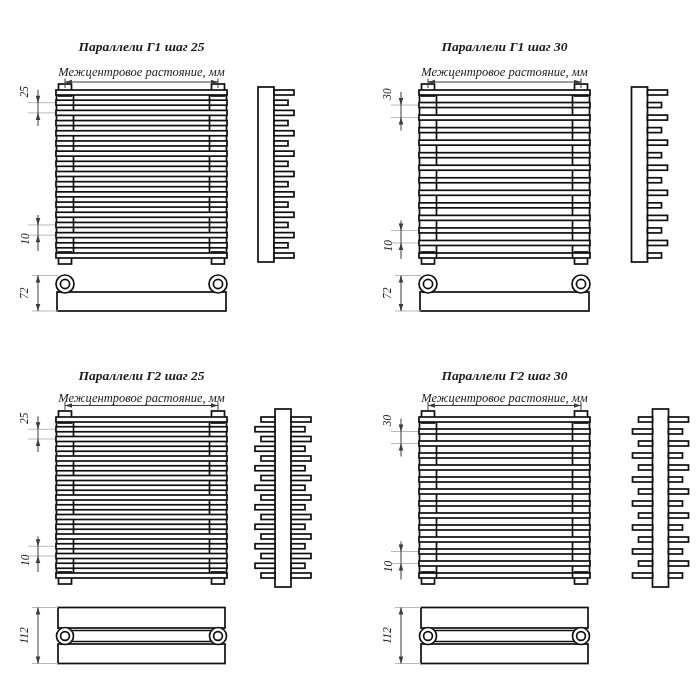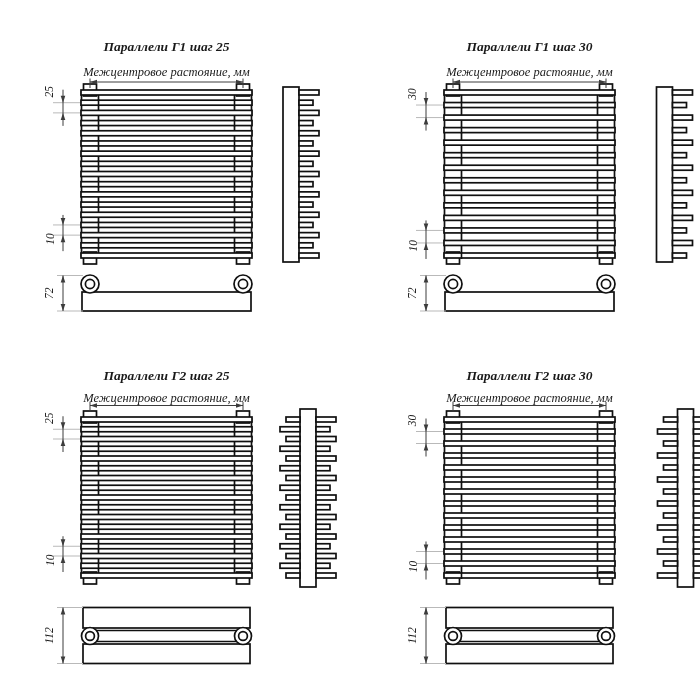--- a/index.html
+++ b/index.html
@@ -1,19 +1,18 @@
 <!DOCTYPE html>
 <html><head>
 <meta charset="utf-8">
 <style>
   html,body { margin:0; padding:0; background:#ffffff; }
   .canvas {
     position:relative; width:564px; height:700px; background:#ffffff;
     font-family:"Liberation Serif","DejaVu Serif",serif;
-    margin-left:25px;
   }
   svg { display:block; }
   text {
     font-family:"Liberation Serif","DejaVu Serif",serif;
     font-style:italic;
     fill:#1a1a1a;
   }
   .title    { font-size:13.5px; font-weight:600; text-anchor:middle; }
   .subtitle { font-size:12.5px; text-anchor:middle; }
   .dimtext  { font-size:11.5px; text-anchor:middle; }

